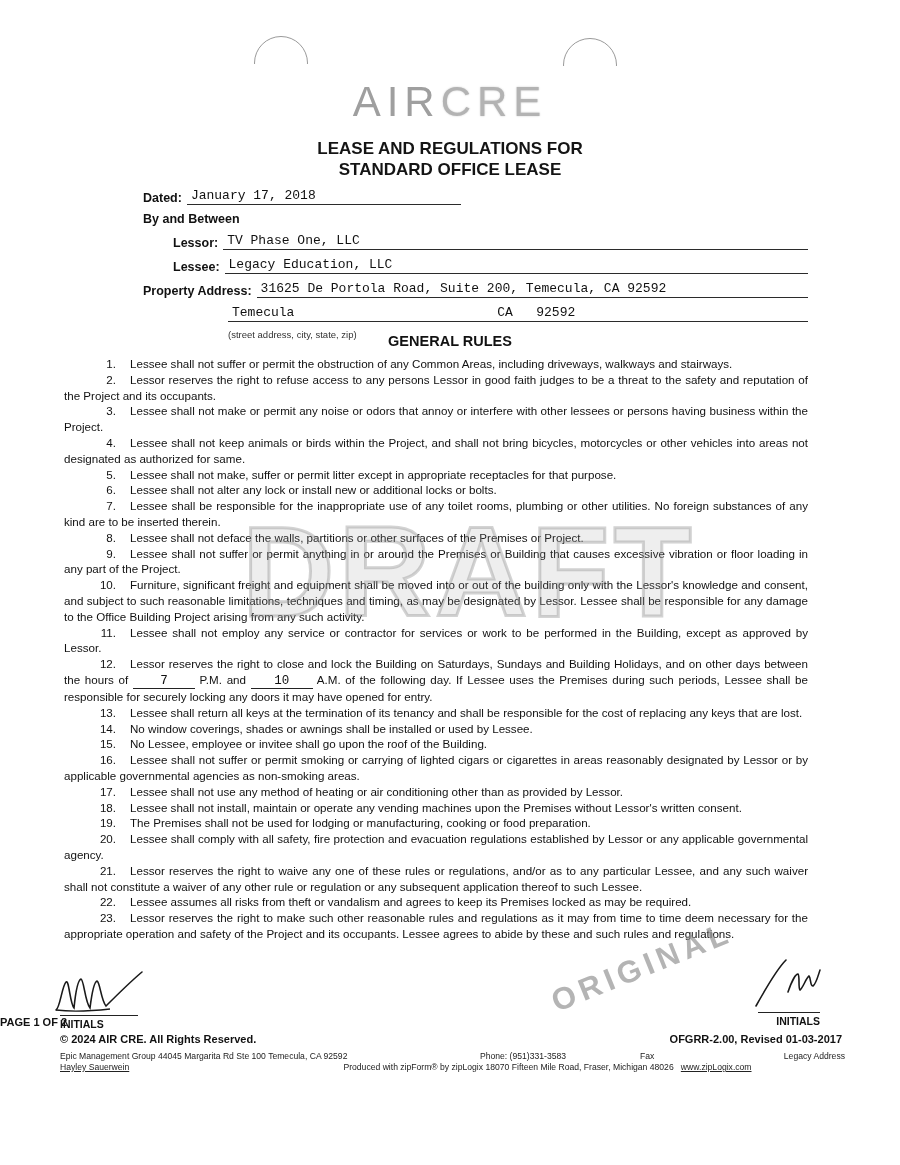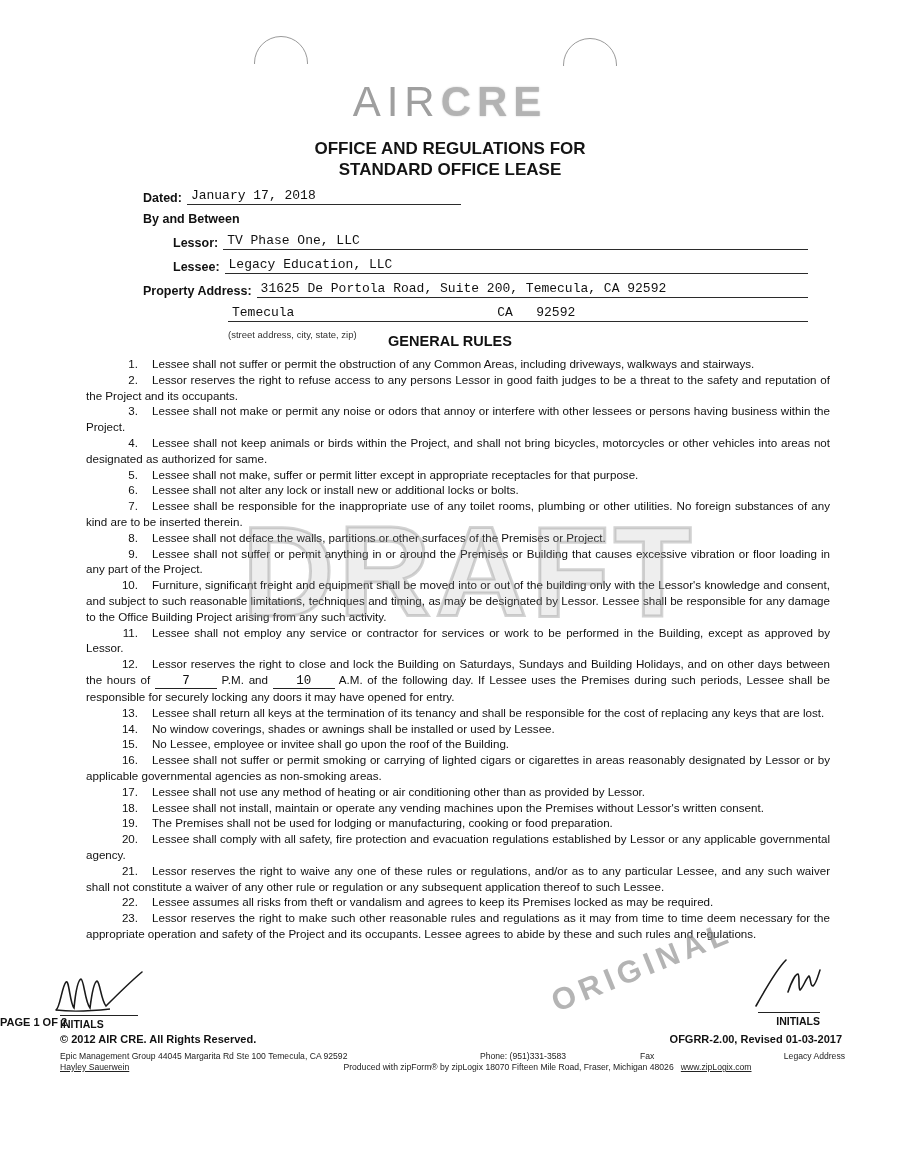--- a/index.html
+++ b/index.html
@@ -15,42 +15,42 @@
   
   .arc{position:absolute;width:56px;height:28px;overflow:hidden;}
   .arc .c{width:54px;height:54px;border:1.5px solid #9a9a9a;border-radius:50%;box-sizing:border-box;}
   .arc1{left:254px;top:36px;}
   .arc2{left:563px;top:38px;}
 
   
   .logo{position:absolute;top:78px;left:0;width:100%;text-align:center;
         font-size:42px;letter-spacing:6px;line-height:48px;user-select:none;}
   .logo .air{color:#9f9f9f;font-weight:400;}
-  .logo .cre{color:#b3b3b3;font-weight:700;text-shadow:0 0 2px #c8c8c8;}
+  .logo .cre{color:#b3b3b3;font-weight:400;text-shadow:0 0 2px #c8c8c8;}
 
   .title{position:absolute;top:138px;left:0;width:100%;text-align:center;
          font-weight:bold;font-size:17px;line-height:21px;color:#141414;}
 
   
   .formblock{position:absolute;top:188px;left:143px;width:665px;font-size:12.5px;}
   .frow{display:flex;align-items:flex-end;margin-bottom:7px;}
   .frow .lbl{font-weight:bold;white-space:nowrap;padding-right:5px;}
   .fill{border-bottom:1.2px solid #2b2b2b;font-family:"Liberation Mono","DejaVu Sans Mono",monospace;
         font-size:13px;padding:0 0 1px 4px;white-space:pre;}
   .dated-fill{width:270px;}
   .grow{flex:1;}
   .indent1{margin-left:30px;}
   .byline{font-weight:bold;margin:2px 0 7px 0;}
   .addr2{margin-left:85px;}
   .caption{margin-left:85px;font-size:9.5px;color:#333;margin-top:2px;}
 
   
   .rules-heading{position:absolute;top:333px;left:0;width:100%;text-align:center;
                  font-weight:bold;font-size:14.5px;}
-  .rules{position:absolute;top:356px;left:86px;width:744px;
+  .rules{position:absolute;top:356px;left:64px;width:744px;
          font-size:11.6px;line-height:15.8px;text-align:justify;}
   .rule{margin:0;text-indent:30px;}
   .rule-num{display:inline-block;min-width:22px;text-align:right;margin-right:14px;text-indent:0;}
   .blank{display:inline-block;min-width:62px;text-align:center;text-indent:0;
          border-bottom:1.2px solid #222;
          font-family:"Liberation Mono","DejaVu Sans Mono",monospace;font-size:12.5px;line-height:13px;}
 
   
   .watermark{position:absolute;top:498px;left:242px;
              font-size:128px;font-weight:bold;letter-spacing:4px;
@@ -98,21 +98,21 @@
     </div>
   <div class="arc arc2">
       <div class="c"></div>
     </div>
 
   <div class="logo">
     <span class="air">AIR</span><span class="cre">CRE</span>
   </div>
 
   <div class="title">
-    <div>OFFICE AND REGULATIONS FOR</div>
+    <div>LEASE AND REGULATIONS FOR</div>
     <div>STANDARD OFFICE LEASE</div>
   </div>
 
   <div class="formblock">
     <div class="frow">
       <span class="lbl">Dated:</span>
       <span class="fill dated-fill">January 17, 2018</span>
     </div>
     <div class="byline">By and Between</div>
     <div class="frow indent1">
@@ -181,21 +181,21 @@
     <svg width="75" height="52" viewBox="0 0 75 52">
       <path d="M8 48 C18 30 30 10 38 2" fill="none" stroke="#1a1a1a" stroke-width="1.6" stroke-linecap="round"></path>
       <path d="M40 34 C44 22 48 16 50 16 C52 18 50 30 52 32 C55 30 58 20 61 18 C63 20 62 28 65 28 C68 26 70 18 72 12" fill="none" stroke="#1a1a1a" stroke-width="1.6" stroke-linecap="round"></path>
     </svg>
   </div>
   <div class="initials-right">
     <div class="initials-line"></div>
     <div class="initials">INITIALS</div>
   </div>
 
-  <div class="copyright">© 2012 AIR CRE.  All Rights Reserved.</div>
+  <div class="copyright">© 2024 AIR CRE.  All Rights Reserved.</div>
   <div class="formcode">OFGRR-2.00, Revised 01-03-2017</div>
 
   <div class="tinyrow tiny1">
     <span class="office">Epic Management Group 44045 Margarita Rd Ste 100 Temecula, CA 92592</span>
     <span class="phone">Phone: (951)331-3583</span>
     <span class="fax">Fax</span>
     <span class="prep">Legacy Address</span>
   </div>
   <div class="tinyrow tiny2">
     <span class="agent">Hayley Sauerwein</span>

